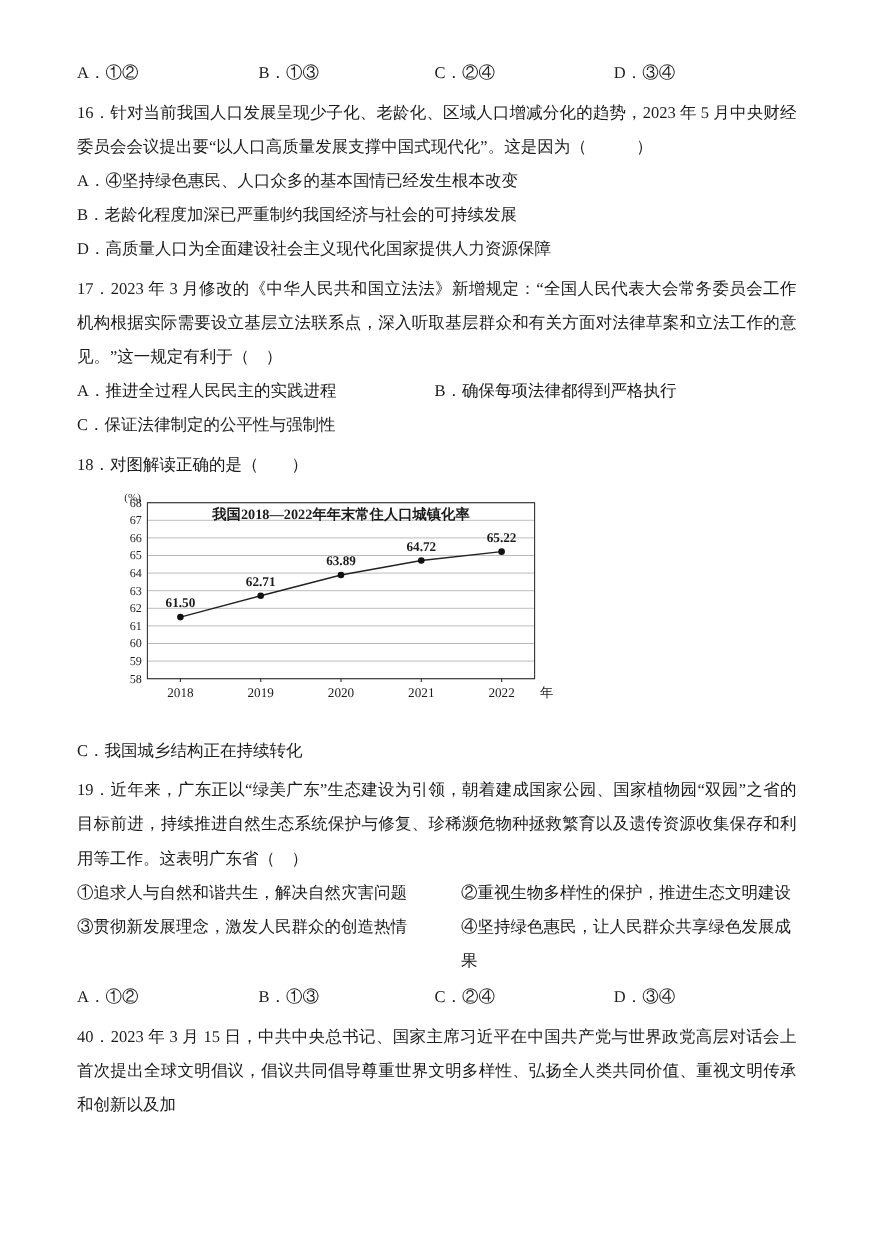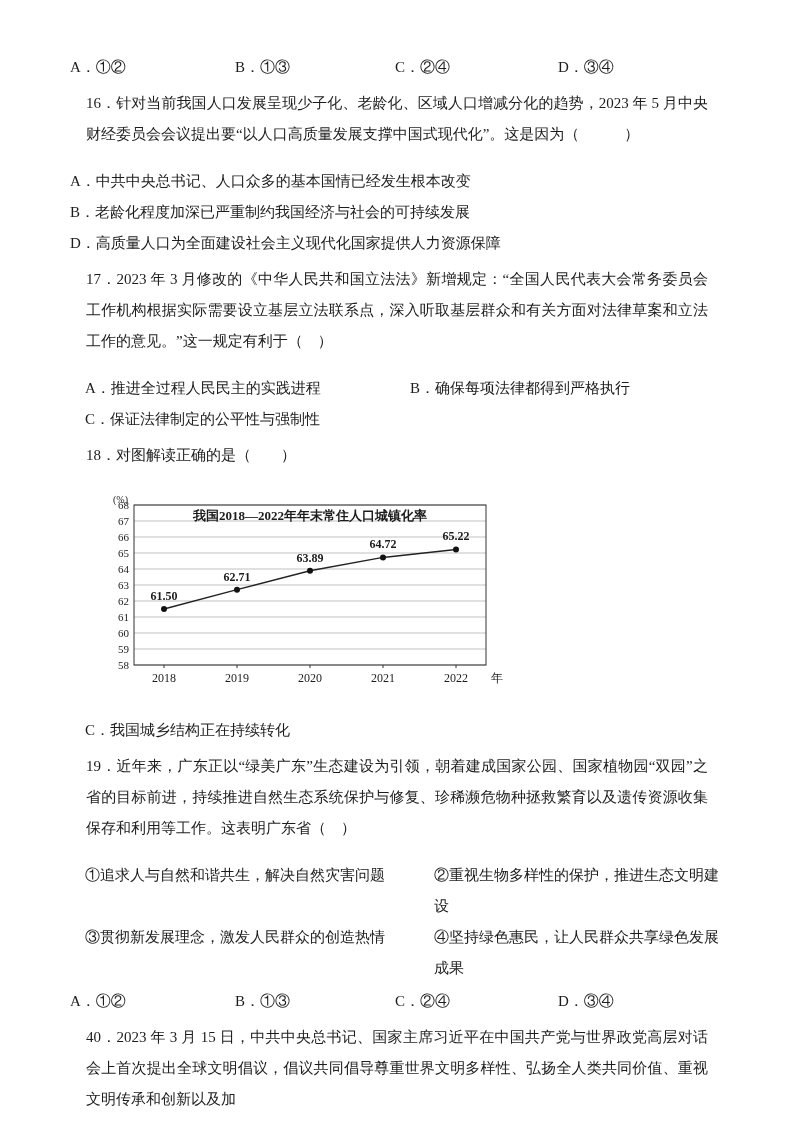--- a/index.html
+++ b/index.html
@@ -8,51 +8,50 @@
     width:794px; height:1123px;
     box-sizing:border-box;
     padding:50px 70px 40px 70px;
     font-family:"Liberation Serif","DejaVu Serif",serif;
     font-size:15px;
     color:#1c1c1c;
     line-height:31px;
     overflow:hidden;
     background:#ffffff;
   }
-  p { margin:16px; }
+  p { margin:0; }
   .stem { text-align:justify; margin-top:5px; }
   .opt  { margin:0; }
   .answer-row {
     display:grid;
     grid-template-columns:165px 160px 163px 1fr;
     margin-top:2px;
   }
   .two-col {
     display:grid;
     grid-template-columns:325px 1fr;
-    margin-left:15px;
   }
   .two-col.wide { grid-template-columns:333px 1fr;gap:16px; }
   .chart-wrap { padding:8px 0 4px 24px; }
   svg text { font-family:"Liberation Serif","DejaVu Serif",serif; fill:#1c1c1c; }
 </style>
 </head>
 <body>
 
 <div class="page">
 
   <div class="answer-row">
     <span>A．①②</span>
     <span>B．①③</span>
     <span>C．②④</span>
     <span>D．③④</span>
   </div>
 
   <p class="stem">16．针对当前我国人口发展呈现少子化、老龄化、区域人口增减分化的趋势，2023 年 5 月中央财经委员会会议提出要“以人口高质量发展支撑中国式现代化”。这是因为（　　　）</p>
-  <p class="opt">A．中共中央总书记、人口众多的基本国情已经发生根本改变</p>
+  <p class="opt">A．④坚持绿色惠民、人口众多的基本国情已经发生根本改变</p>
   <p class="opt">B．老龄化程度加深已严重制约我国经济与社会的可持续发展</p>
   <p class="opt">D．高质量人口为全面建设社会主义现代化国家提供人力资源保障</p>
 
   <p class="stem">17．2023 年 3 月修改的《中华人民共和国立法法》新增规定：“全国人民代表大会常务委员会工作机构根据实际需要设立基层立法联系点，深入听取基层群众和有关方面对法律草案和立法工作的意见。”这一规定有利于（　）</p>
   <div class="two-col">
     <span>A．推进全过程人民民主的实践进程</span>
     <span>B．确保每项法律都得到严格执行</span>
   </div>
   <div class="two-col">
     <span>C．保证法律制定的公平性与强制性</span>

